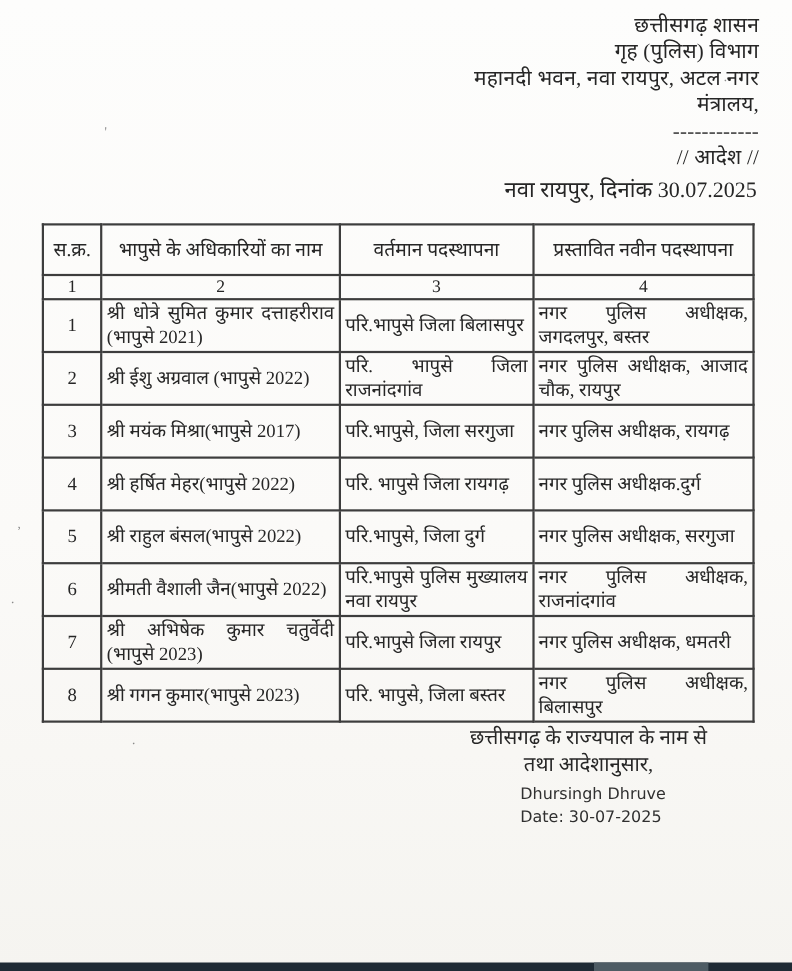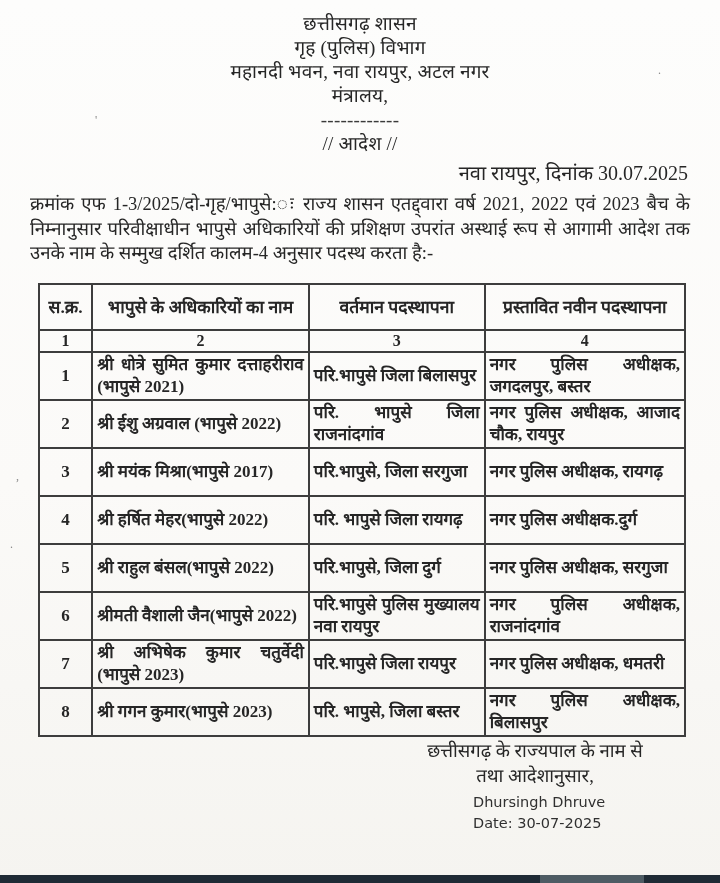--- a/index.html
+++ b/index.html
@@ -19,21 +19,21 @@
     color: #262626;
     box-sizing: border-box;
   }
   .doc {
     position: absolute;
     left: 0; top: 0;
     width: 720px;
     padding: 12px 30px 0 30px;
     box-sizing: border-box;
   }
-  .center { text-align: center; }
+  .center { text-align: right; }
   .doc-header div {
     font-size: 19px;
     line-height: 24px;
     letter-spacing: 0.2px;
   }
   .dashes {
     font-size: 16px;
     line-height: 18px;
     letter-spacing: 1px;
     color: #3a3a3a;
@@ -57,21 +57,21 @@
     margin-top: 17px;
     margin-left: 8px;
     border-collapse: collapse;
     width: 648px;
     table-layout: fixed;
     font-size: 17px;
   }
   table.order-table td, table.order-table th {
     border: 2px solid #3d3d3d;
     padding: 1px 4px;
-    font-weight: bold;
+    font-weight: normal;
     vertical-align: middle;
     line-height: 22px;
     overflow: hidden;
   }
   .col-sno   { width: 52px; }
   .col-name  { width: 212px; }
   .col-cur   { width: 172px; }
   .col-prop  { width: 196px; }
   tr.head-row th { text-align: center; height: 42px; font-size: 17.5px; }
   tr.num-row td { text-align: center; height: 20px; line-height: 18px; font-size: 16px; padding: 0 4px; }
@@ -130,21 +130,20 @@
       <div>छत्तीसगढ़ शासन</div>
       <div>गृह (पुलिस) विभाग</div>
       <div>महानदी भवन, नवा रायपुर, अटल नगर</div>
       <div>मंत्रालय,</div>
       <div class="dashes">------------</div>
       <div class="order-title">// आदेश //</div>
     </div>
 
     <div class="date-line">नवा रायपुर, दिनांक 30.07.2025</div>
 
-    <div class="para">क्रमांक एफ 1-3/2025/दो-गृह/भापुसे:◌ः राज्य शासन एतद्द्वारा वर्ष 2021, 2022 एवं 2023 बैच के निम्नानुसार परिवीक्षाधीन भापुसे अधिकारियों की प्रशिक्षण उपरांत अस्थाई रूप से आगामी आदेश तक उनके नाम के सम्मुख दर्शित कालम-4 अनुसार पदस्थ करता है:-</div>
 
     <table class="order-table">
       <colgroup>
         <col class="col-sno">
           <col class="col-name">
           <col class="col-cur">
           <col class="col-prop">
       </colgroup>
       <tbody>
         <tr class="head-row">

